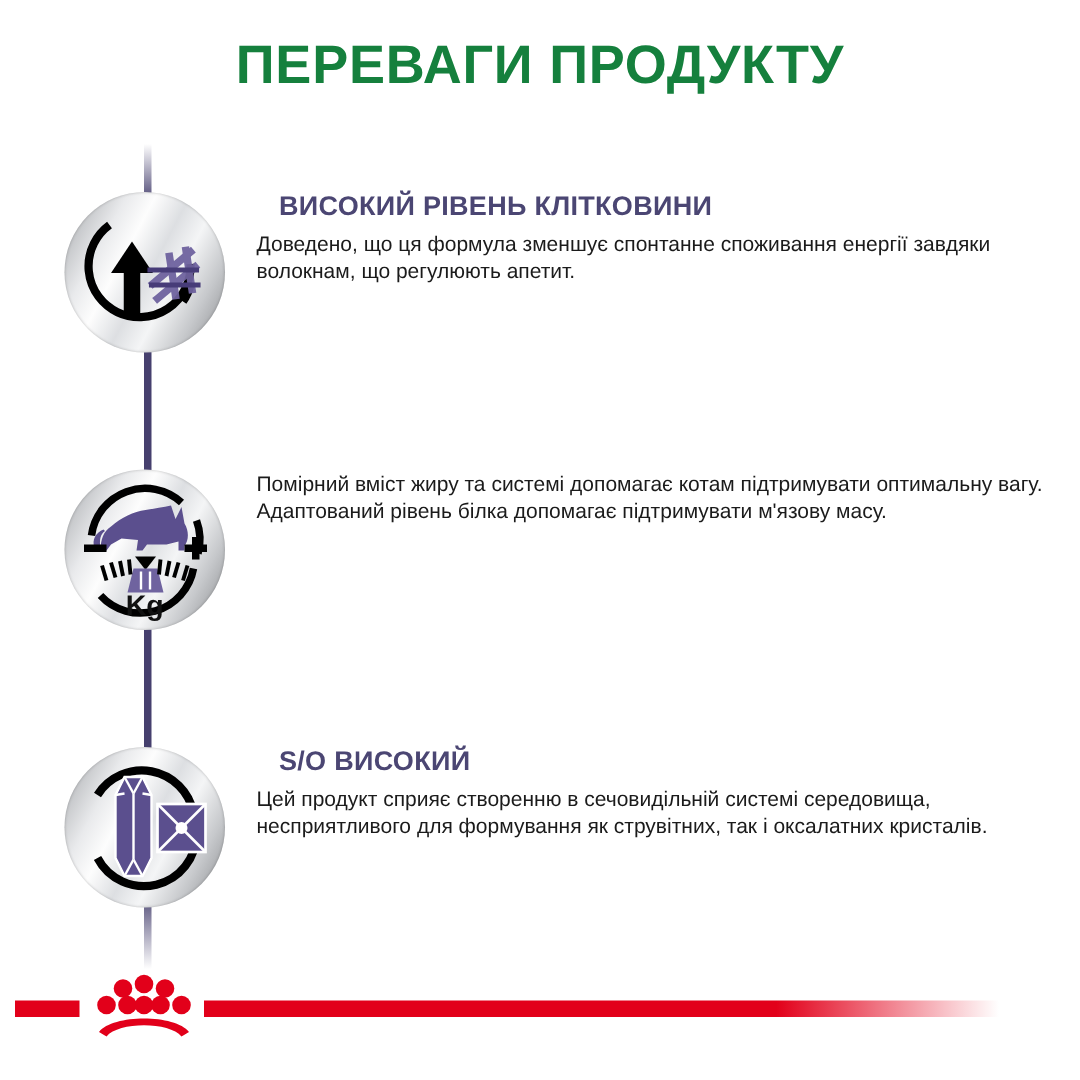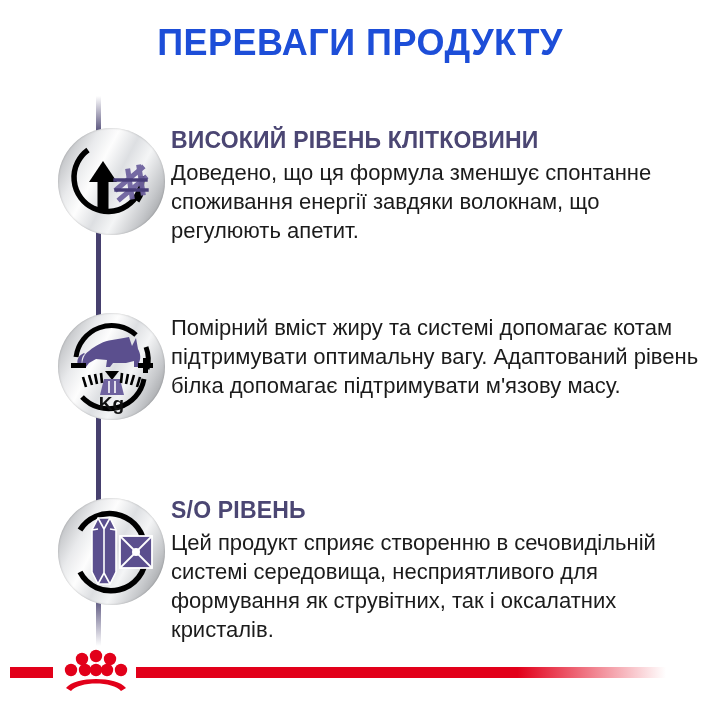--- a/index.html
+++ b/index.html
@@ -24,21 +24,21 @@
   
   .title {
     position: absolute;
     top: 22px;
     left: 0;
     width: 720px;
     text-align: center;
     font-size: 36px;
     font-weight: bold;
     letter-spacing: 0.5px;
-    color: #1d4ed8;
+    color: #15803d;
     font-family: "Liberation Sans", sans-serif;
   }
 
   
   .spine {
     position: absolute;
     left: 96px;
     width: 5px;
     background: #46406e;
   }
@@ -66,21 +66,21 @@
     position: absolute;
     left: 0;
     width: 720px;
   }
   .benefit-1 { top: 128px; }
   .benefit-2 { top: 313px; }
   .benefit-3 { top: 498px; }
 
   .badge {
     position: absolute;
-    left: 58px;
+    left: 43px;
     top: 0;
     width: 107px;
     height: 107px;
     border-radius: 50%;
     background:
       linear-gradient(118deg,
         #8f9194 0%,
         #bcbec1 10%,
         #e9eaec 26%,
         #fdfdfd 38%,
@@ -97,30 +97,30 @@
     height: 107px;
   }
 
   .copy {
     position: absolute;
     left: 171px;
     top: 0;
     width: 528px;
   }
   .b-head {
-    font-size: 23px;
+    font-size: 18px;
     font-weight: bold;
     color: #4b4673;
     letter-spacing: 0.2px;
     line-height: 1.05;
-    margin: 0 0 6px 0;
+    margin: 0 0 6px 15px;
     white-space: nowrap;
   }
   .b-body {
-    font-size: 22px;
+    font-size: 14px;
     color: #1b1b1b;
     line-height: 1.32;
     margin: 0;
   }
 
   
   .footer {
     position: absolute;
     left: 0;
     top: 640px;
@@ -264,21 +264,21 @@
 
         <g>
           <rect x="62" y="38" width="32" height="32" fill="#5b4f8e" stroke="#ffffff" stroke-width="1.8"></rect>
           <line x1="62" y1="38" x2="94" y2="70" stroke="#ffffff" stroke-width="1.8"></line>
           <line x1="94" y1="38" x2="62" y2="70" stroke="#ffffff" stroke-width="1.8"></line>
           <circle cx="78" cy="54" r="4" fill="#ffffff"></circle>
         </g>
       </svg>
     </div>
     <div class="copy">
-      <p class="b-head">S/O РІВЕНЬ</p>
+      <p class="b-head">S/O ВИСОКИЙ</p>
       <p class="b-body">Цей продукт сприяє створенню в сечовидільній системі середовища, несприятливого для формування як струвітних, так і оксалатних кристалів.</p>
     </div>
   </div>
 
   <div class="footer">
     <div class="bar-left"></div>
     <div class="bar-right"></div>
     <div class="crown">
       <svg viewBox="0 0 78 60" xmlns="http://www.w3.org/2000/svg">
         <g fill="#e2001a">

